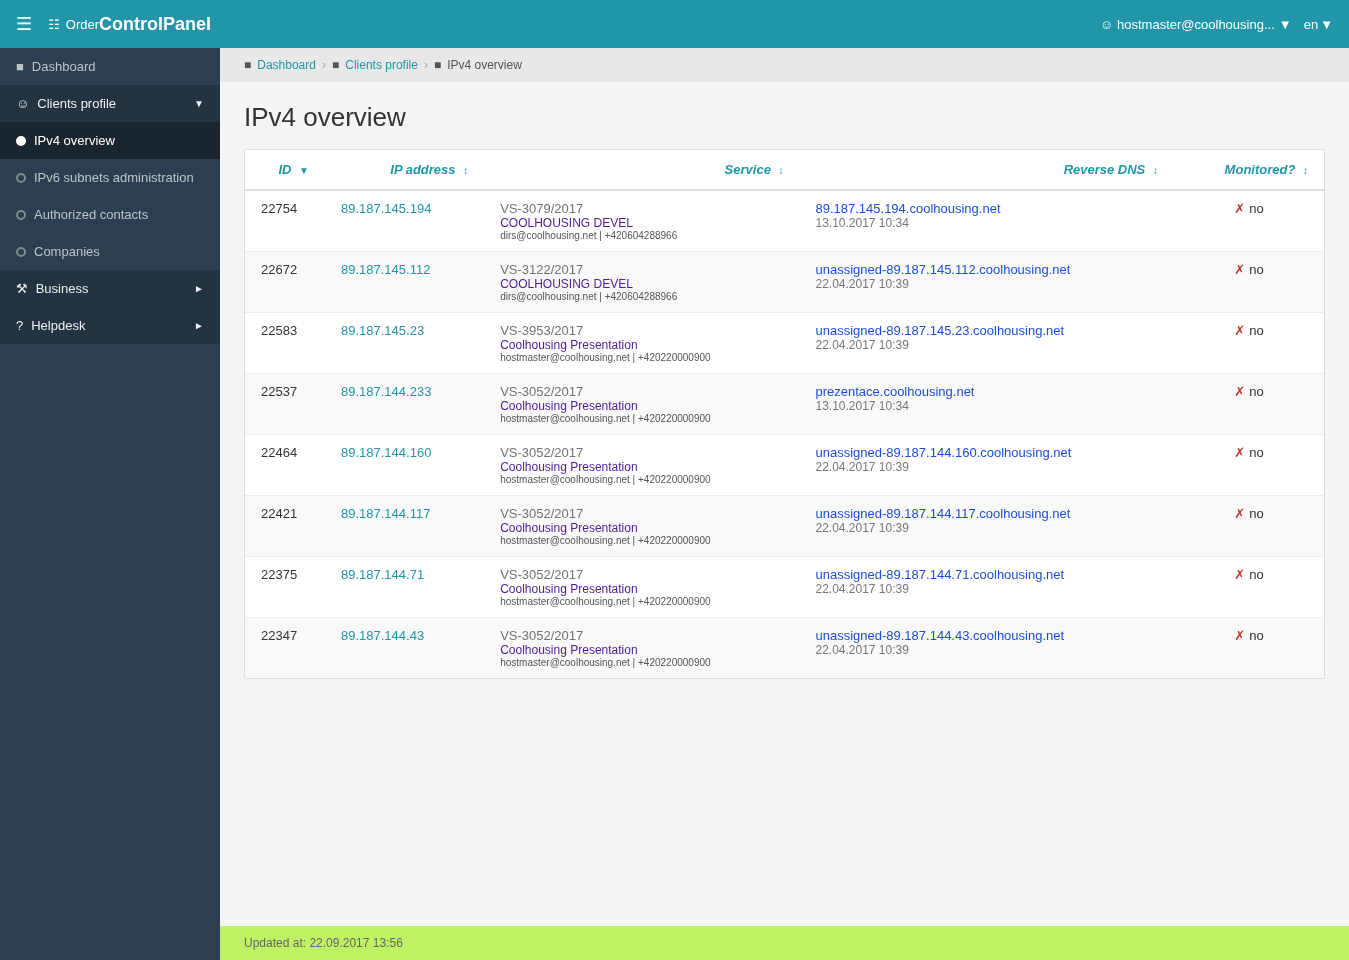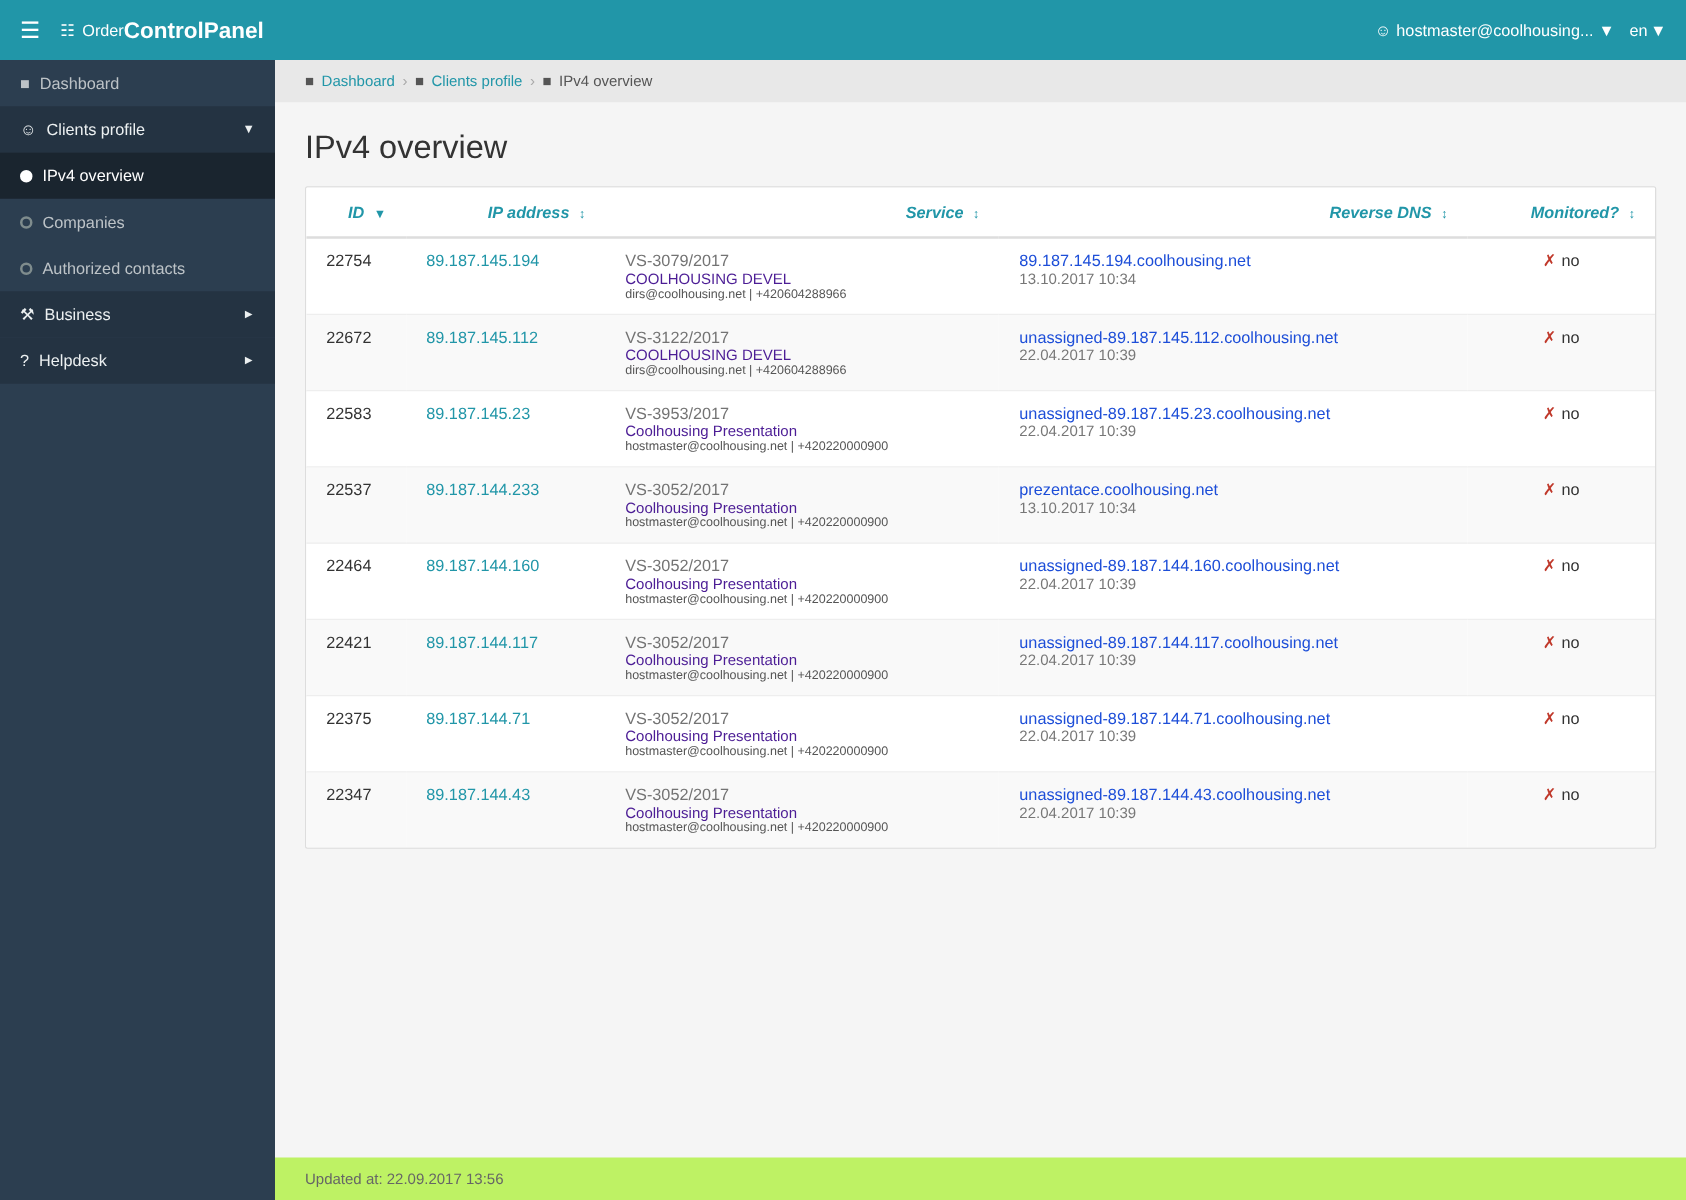--- a/index.html
+++ b/index.html
@@ -215,25 +215,29 @@
       <span>☺</span>
       <span>Clients profile</span>
       <span class="chevron">▼</span>
     </div>
     <div class="sidebar-item active">
       <span class="dot-icon"></span>
       <span>IPv4 overview</span>
     </div>
     <div class="sidebar-item">
       <span class="dot-icon"></span>
-      <span>Companies</span>
+      <span>IPv6 subnets administration</span>
     </div>
     <div class="sidebar-item">
       <span class="dot-icon"></span>
       <span>Authorized contacts</span>
+    </div>
+    <div class="sidebar-item">
+      <span class="dot-icon"></span>
+      <span>Companies</span>
     </div>
     <div class="sidebar-item section-header">
       <span>⚒</span>
       <span>Business</span>
       <span class="chevron">►</span>
     </div>
     <div class="sidebar-item section-header">
       <span>?</span>
       <span>Helpdesk</span>
       <span class="chevron">►</span>

